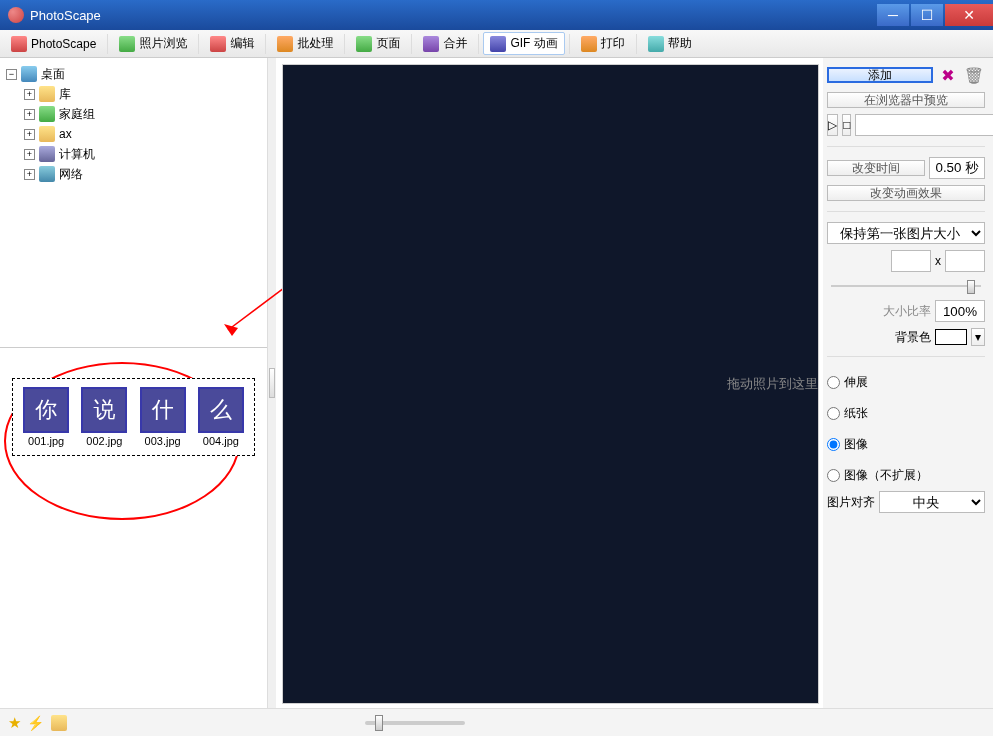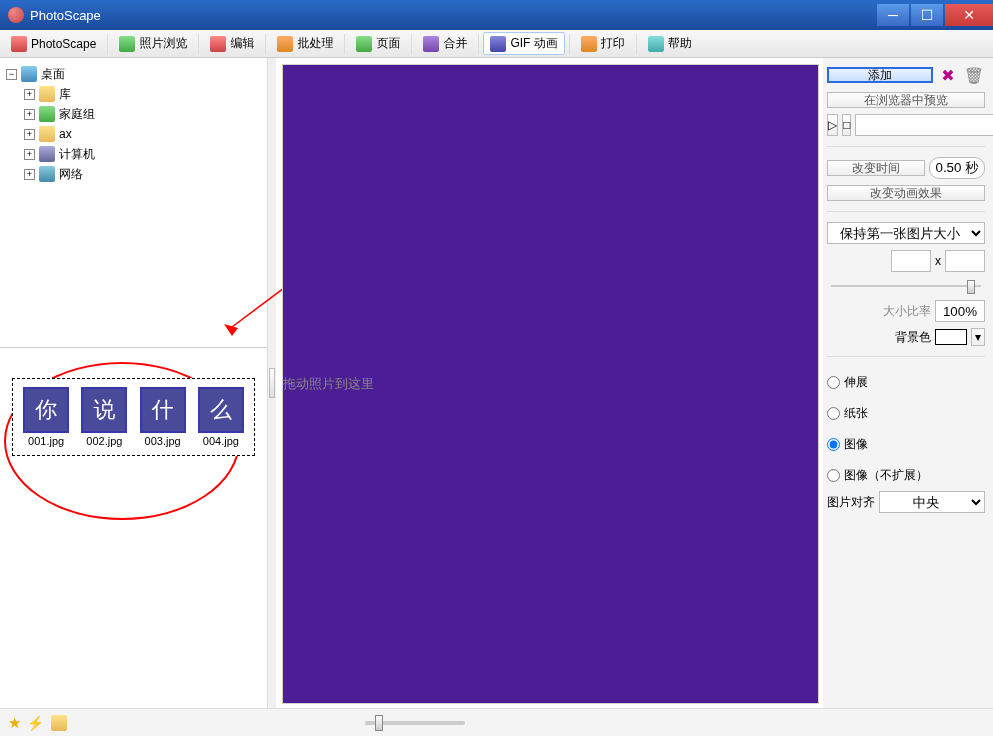--- a/index.html
+++ b/index.html
@@ -30,21 +30,21 @@
 .thumbs { flex: 1; padding: 8px; background: #fff; position: relative; border: 1px dashed #000; margin: 30px 12px 12px 12px; }
 .thumbs-row { display: flex; gap: 8px; }
 .thumb-item { display: flex; flex-direction: column; align-items: center; width: 52px; cursor: pointer; }
 .thumb-img { width: 46px; height: 46px; background: #4a4a9a; border: 2px solid #3838aa; display: flex; align-items: center; justify-content: center; color: #fff; font-size: 22px; font-family: "KaiTi", serif; }
 .thumb-name { font-size: 11px; margin-top: 2px; }
 
 .annotation-ellipse { position: absolute; width: 236px; height: 158px; border: 2px solid #f00; border-radius: 50%; pointer-events: none; }
 .annotation-arrow { position: absolute; pointer-events: none; }
 
 .center-panel { flex: 1; display: flex; flex-direction: column; }
-.canvas-area { flex: 1; background: #4c1d95; margin: 6px 4px 4px 6px; position: relative; display: flex; align-items: center; justify-content: flex-start; border: 1px solid #d0d0d0; }
+.canvas-area { flex: 1; background: #0f172a; margin: 6px 4px 4px 6px; position: relative; display: flex; align-items: center; justify-content: flex-end; border: 1px solid #d0d0d0; }
 .canvas-hint { color: #888; font-size: 13px; }
 .splitter { width: 8px; background: #f0f0f0; display: flex; align-items: center; justify-content: center; cursor: col-resize; }
 .splitter-handle { width: 6px; height: 30px; background: linear-gradient(#fff,#ddd); border: 1px solid #bbb; }
 
 .right-panel { width: 170px; padding: 6px 8px 6px 4px; display: flex; flex-direction: column; gap: 6px; background: #f4f4f4; }
 .btn { height: 16px; border: 1px solid #9ab; background: linear-gradient(#fff,#e4eefb); cursor: pointer; font-size: 12px; display: flex; align-items: center; justify-content: center; }
 .btn.primary { border: 2px solid #2a6be0; background: linear-gradient(#eaf2ff,#c8e0ff); }
 .btn.gray { border-color: #bbb; background: linear-gradient(#fff,#eee); color: #555; }
 .row { display: flex; gap: 4px; align-items: center; }
 .small-btn { width: 22px; height: 22px; border: 1px solid #bbb; background: linear-gradient(#fff,#eee); display: flex; align-items: center; justify-content: center; cursor: pointer; }
@@ -228,21 +228,21 @@
     <div class="row">
       <span class="small-btn">▷</span>
       <span class="small-btn">□</span>
       <input class="input-box" style="flex: 1 1 0%;">
     </div>
 
     <div class="sep-line"></div>
 
     <div class="row">
       <button class="btn gray" style="flex:1">改变时间</button>
-      <input class="input-box" style="width: 56px; border-radius: 10px;" value="0.50 秒">
+      <input class="input-box" style="width: 56px;" value="0.50 秒">
     </div>
     <button class="btn gray">改变动画效果</button>
 
     <div class="sep-line"></div>
 
     <select class="input-box">
       <option>保持第一张图片大小</option>
     </select>
     <div class="row" style="justify-content:flex-end">
       <input class="input-box" style="width: 40px;">

